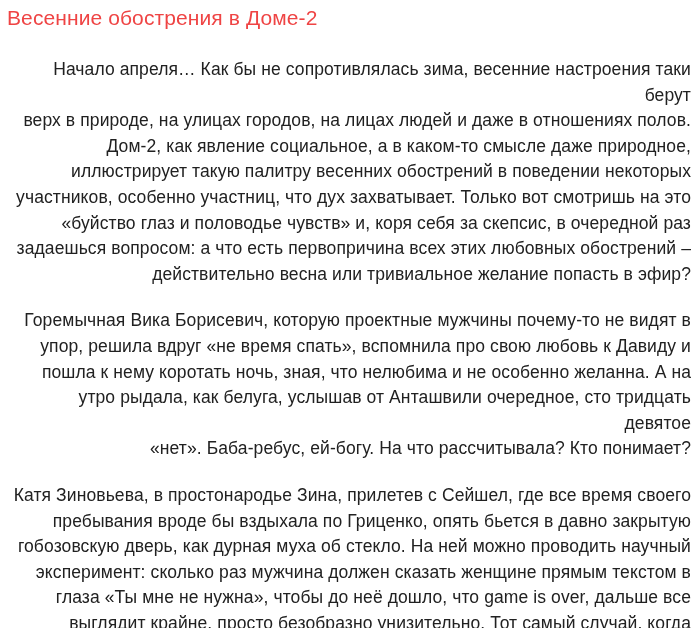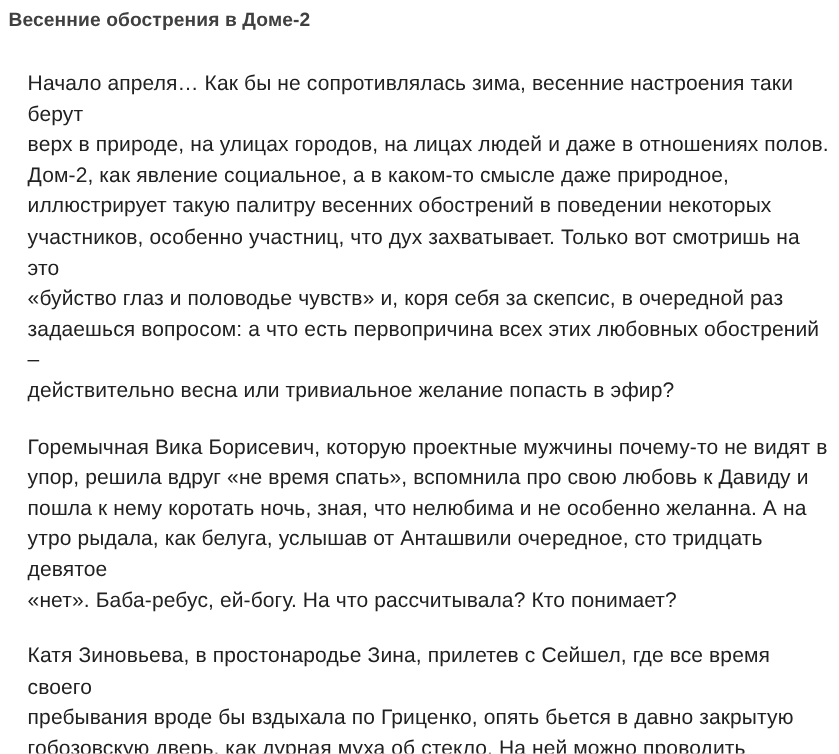--- a/index.html
+++ b/index.html
@@ -15,34 +15,35 @@
     color: #212121;
     -webkit-font-smoothing: antialiased;
   }
   .article {
     padding: 5px 8px 0 7px;
     box-sizing: border-box;
     width: 699px;
   }
   .article-title {
     margin: 0 0 26px 0;
-    font-size: 16px;
+    font-size: 21px;
     line-height: 26px;
-    font-weight: 700;
-    color: #404040;
+    font-weight: 400;
+    color: #ef4444;
     letter-spacing: 0.1px;
   }
   .article-paragraph {
-    margin: 0 0 21px 16px;
+    margin: 0 0 21px 4px;
     font-size: 17.5px;
     line-height: 25.6px;
     font-weight: 400;
     color: #212121;
     white-space: pre-line; 
     letter-spacing: 0.1px;
+    text-align: right;
   }
 </style>
 </head>
 <body>
 
 <div class="article">
   <h1 class="article-title">Весенние обострения в Доме-2</h1>
 
   <p class="article-paragraph">Начало апреля… Как бы не сопротивлялась зима, весенние настроения таки берут
 верх в природе, на улицах городов, на лицах людей и даже в отношениях полов.

